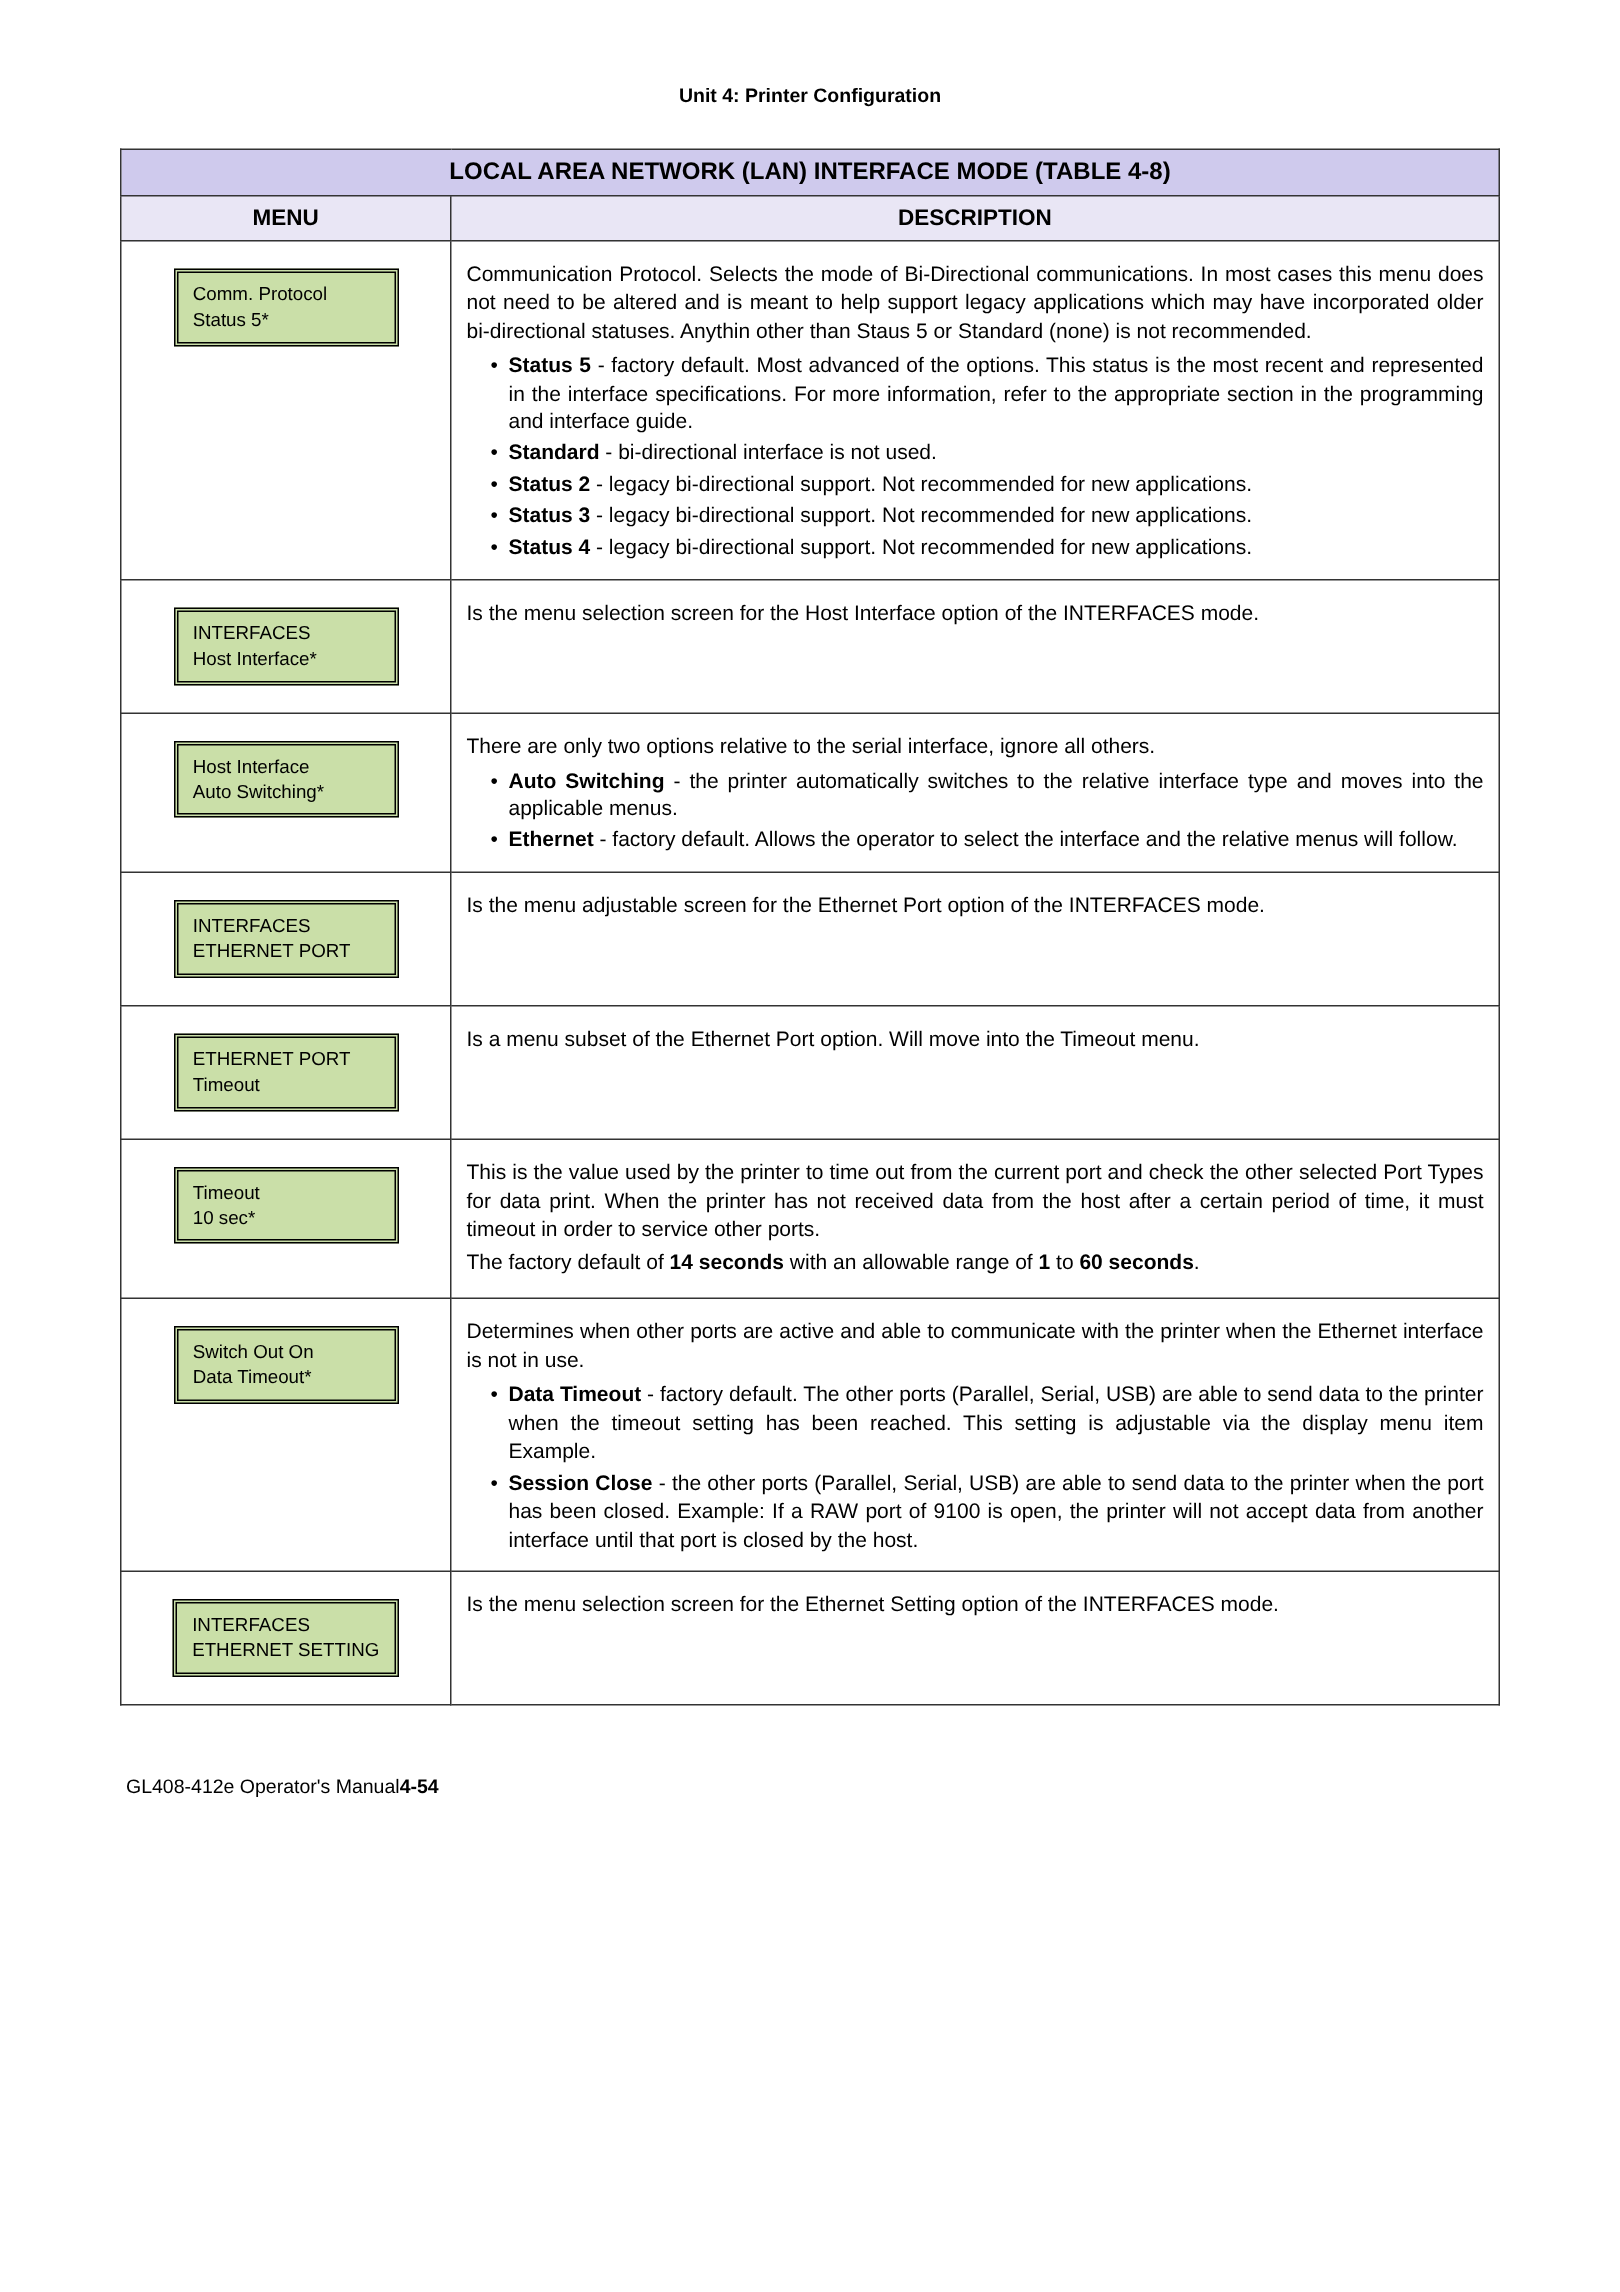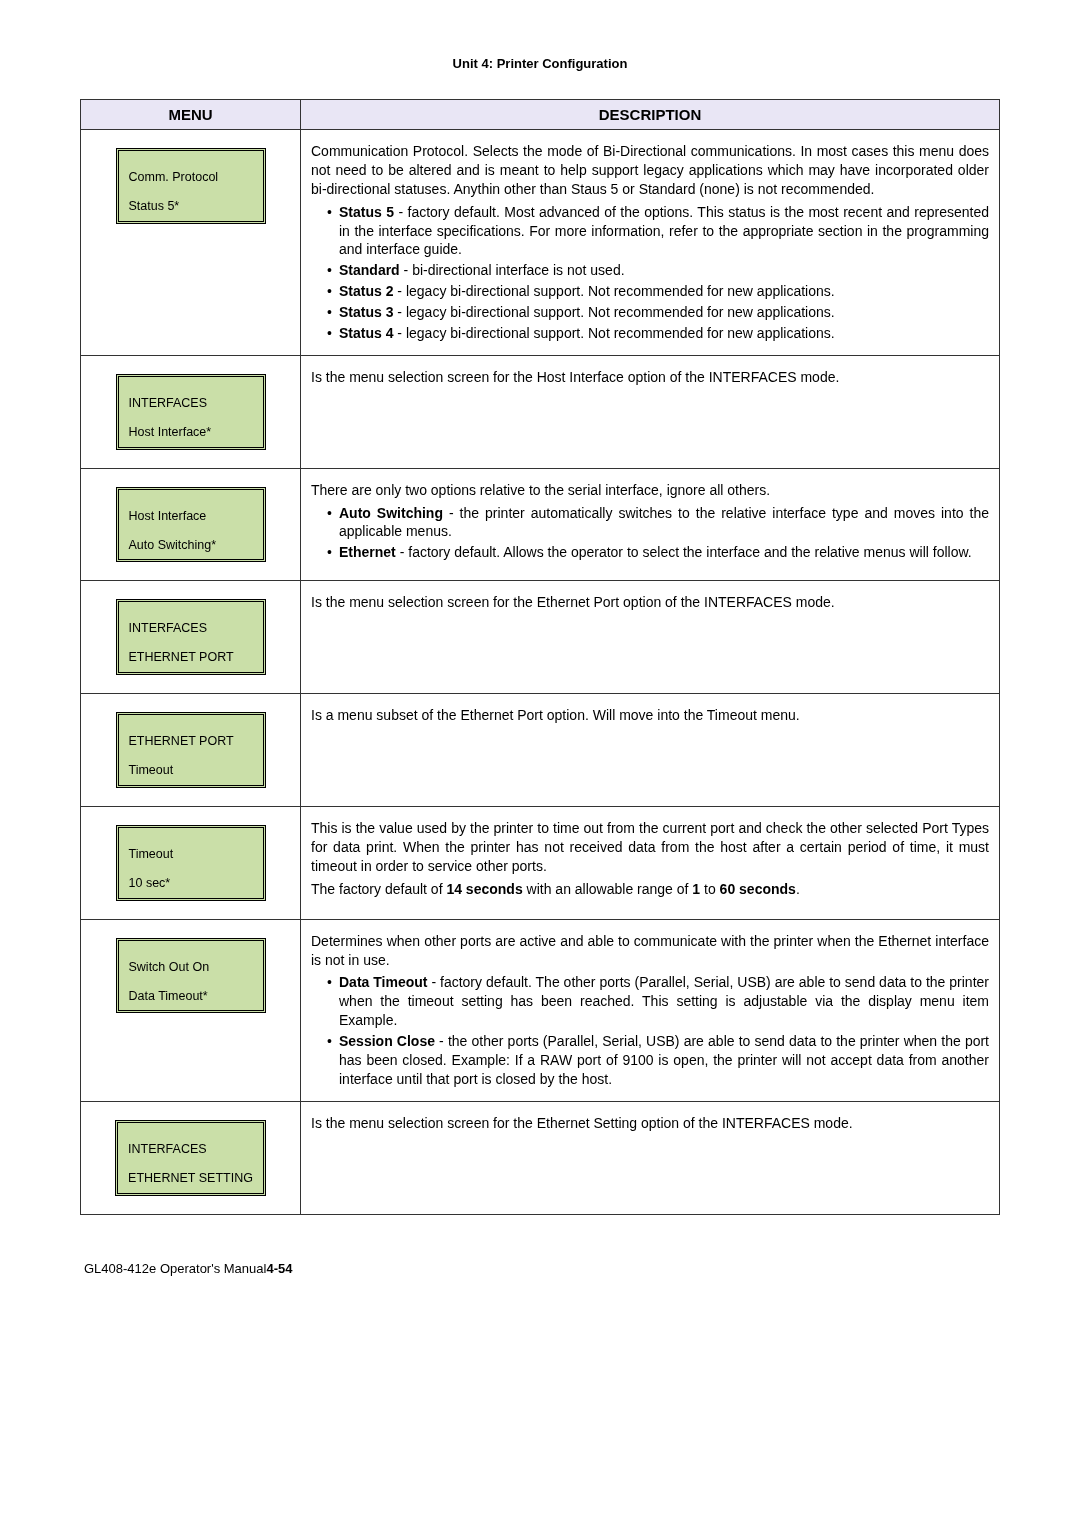--- a/index.html
+++ b/index.html
@@ -57,21 +57,21 @@
   .lcd {
     display: inline-block;
     background: #cadfa8;
     border: 3px double #000;
     padding: 6px 10px;
     text-align: left;
     font-size: 12.5px;
     line-height: 1.35;
     min-width: 150px;
   }
-  .lcd .l1, .lcd .l2 { display: block; white-space: nowrap; margin-top: 12px; }
+  .lcd .l1, .lcd .l2 { display: block; white-space: nowrap; }
   ul.bullets {
     list-style: none;
     padding-left: 16px;
     margin-top: 4px;
   }
   ul.bullets li {
     position: relative;
     padding-left: 12px;
     margin: 2px 0;
     text-align: justify;
@@ -97,20 +97,23 @@
 <body>
 
 <div class="page-header">Unit 4:  Printer Configuration</div>
 
 <table class="main">
   <colgroup>
       <col class="menu-col">
       <col class="desc-col">
     </colgroup>
   <tbody>
+      <tr class="title-row">
+    <th colspan="2">LOCAL AREA NETWORK (LAN) INTERFACE MODE (TABLE 4-8)</th>
+  </tr>
   <tr class="header-row">
     <th>MENU</th>
     <th>DESCRIPTION</th>
   </tr>
 
   <tr>
     <td class="menu-cell">
       <div class="lcd">
         <span class="l1">Comm. Protocol</span>
         <span class="l2">Status 5*</span>
@@ -158,21 +161,21 @@
   </tr>
 
   <tr>
     <td class="menu-cell">
       <div class="lcd">
         <span class="l1">INTERFACES</span>
         <span class="l2">ETHERNET PORT</span>
       </div>
     </td>
     <td class="desc-cell">
-      <div class="para">Is the menu selection screen for the Ethernet Port option of the INTERFACES mode.</div>
+      <div class="para">Is the menu adjustable screen for the Ethernet Port option of the INTERFACES mode.</div>
       <div style="height:40px"></div>
     </td>
   </tr>
 
   <tr>
     <td class="menu-cell">
       <div class="lcd">
         <span class="l1">ETHERNET PORT</span>
         <span class="l2">Timeout</span>
       </div>

